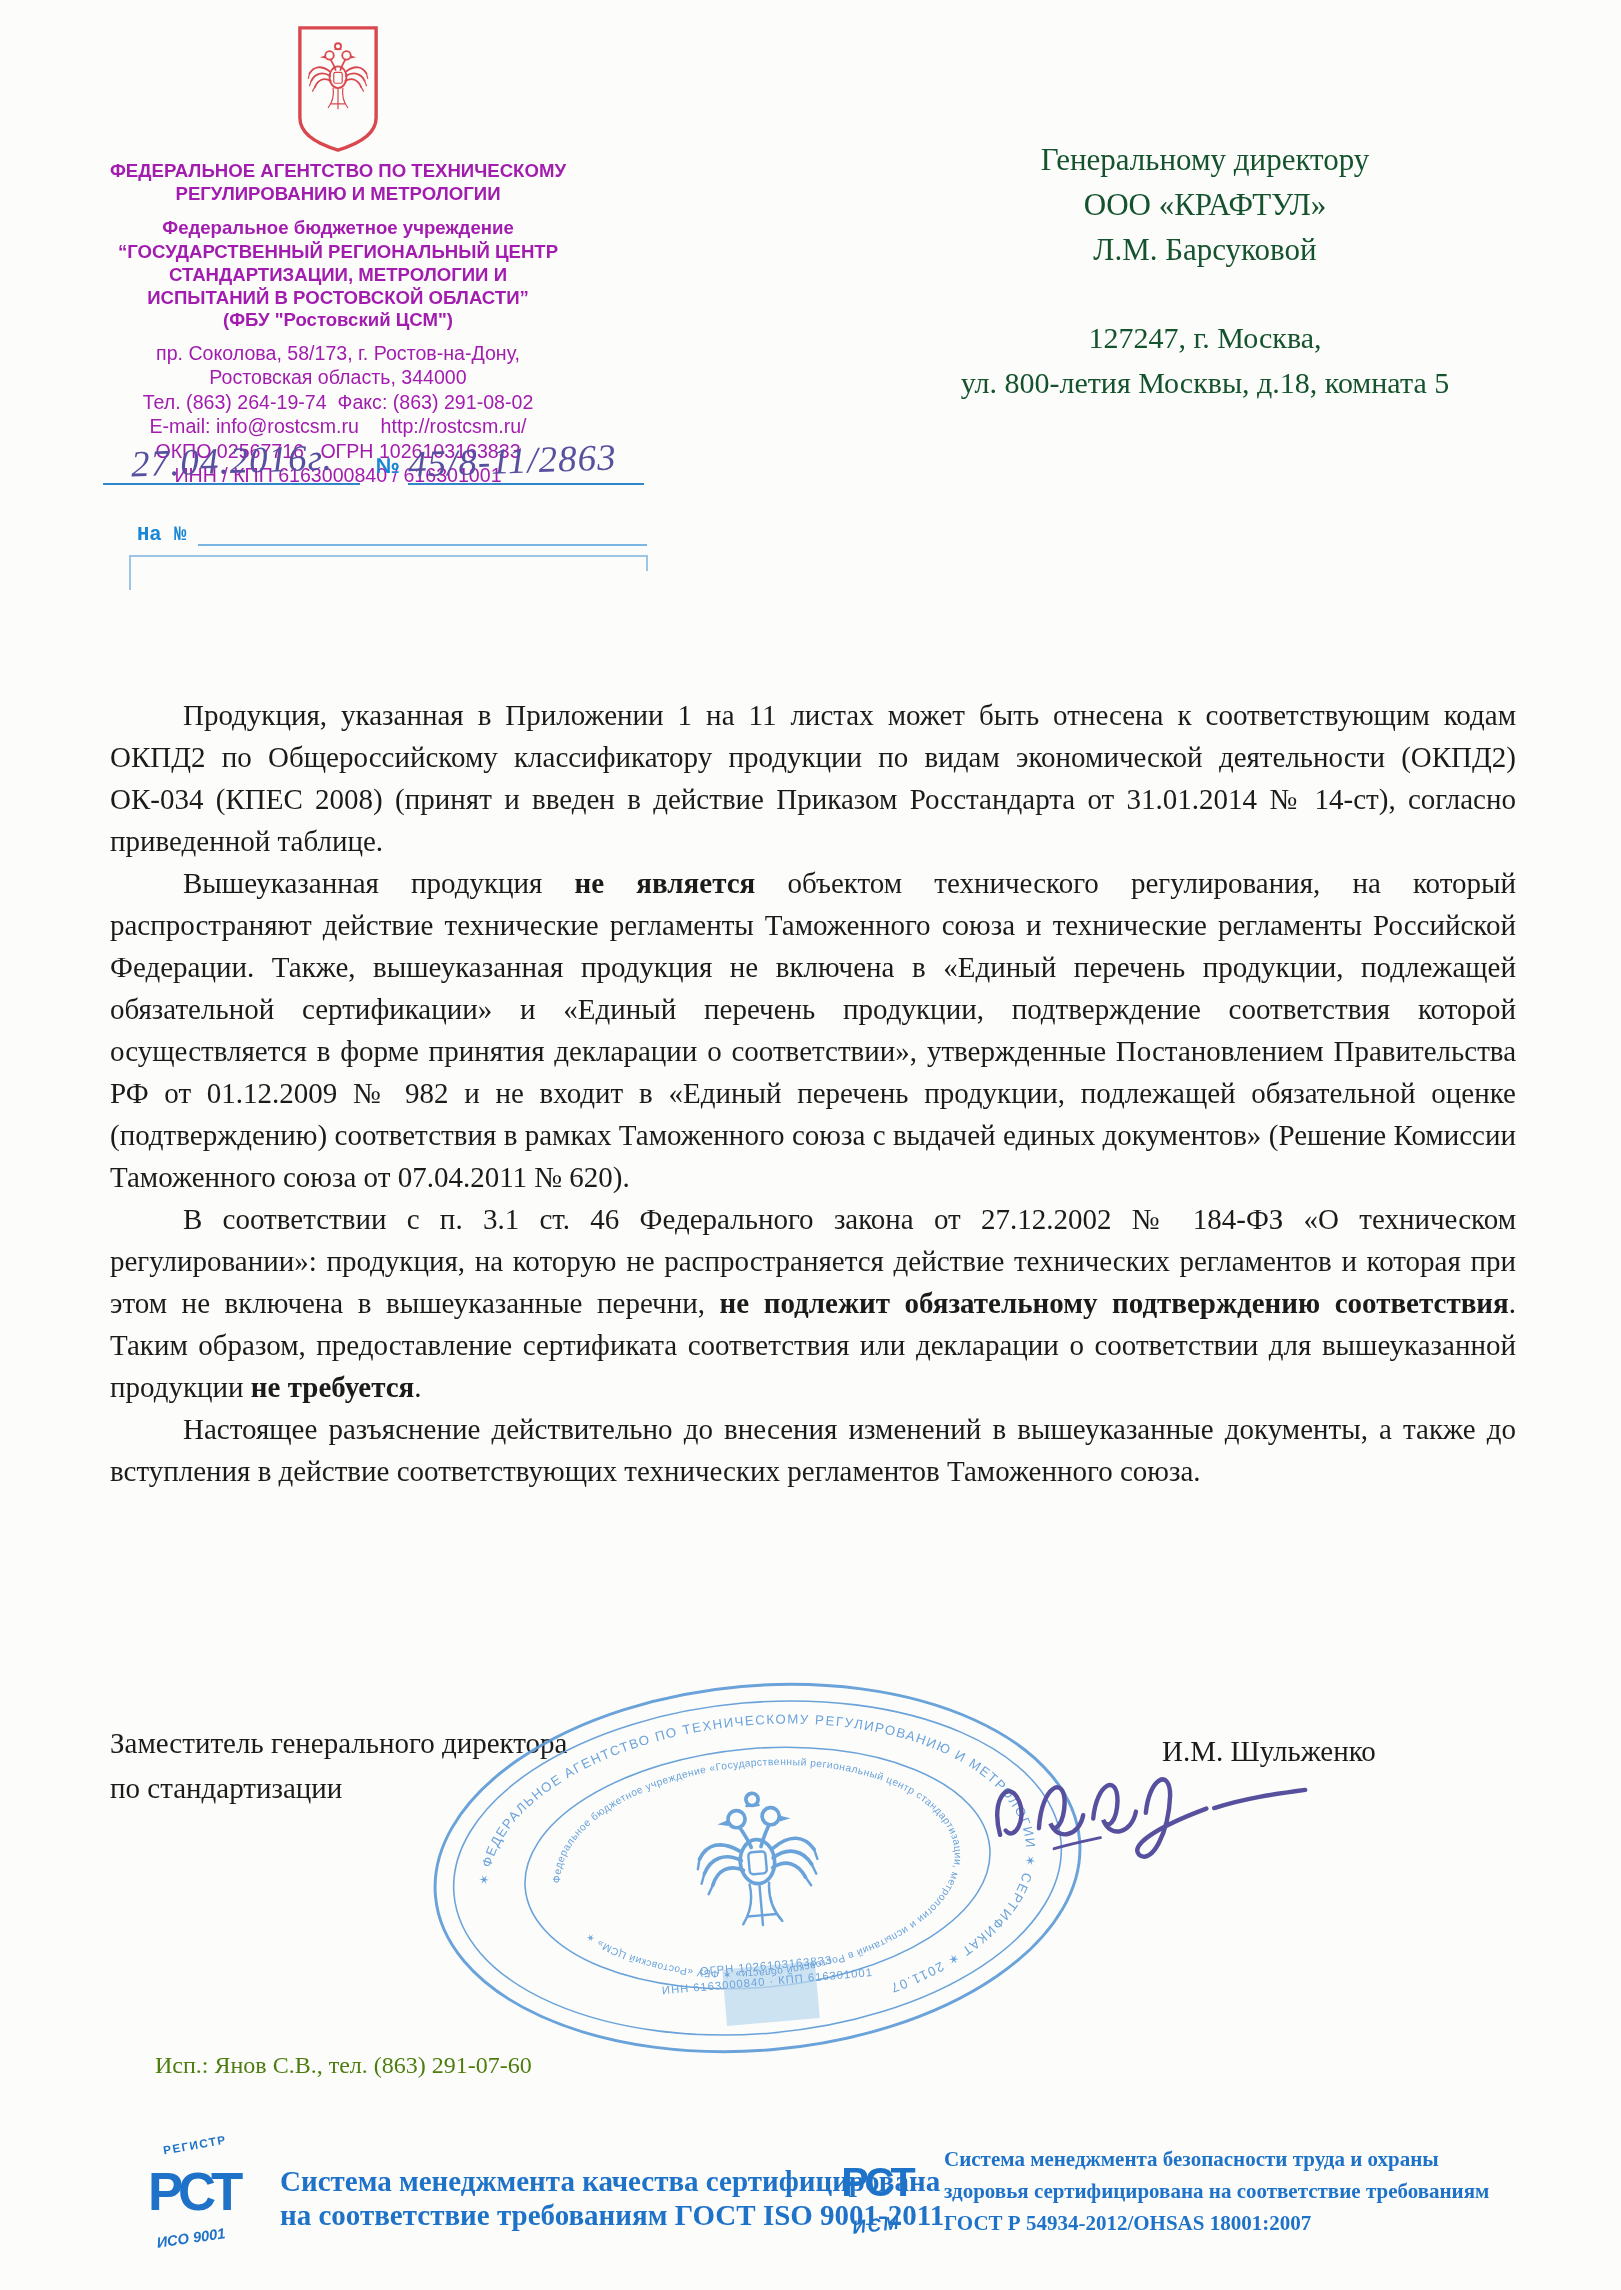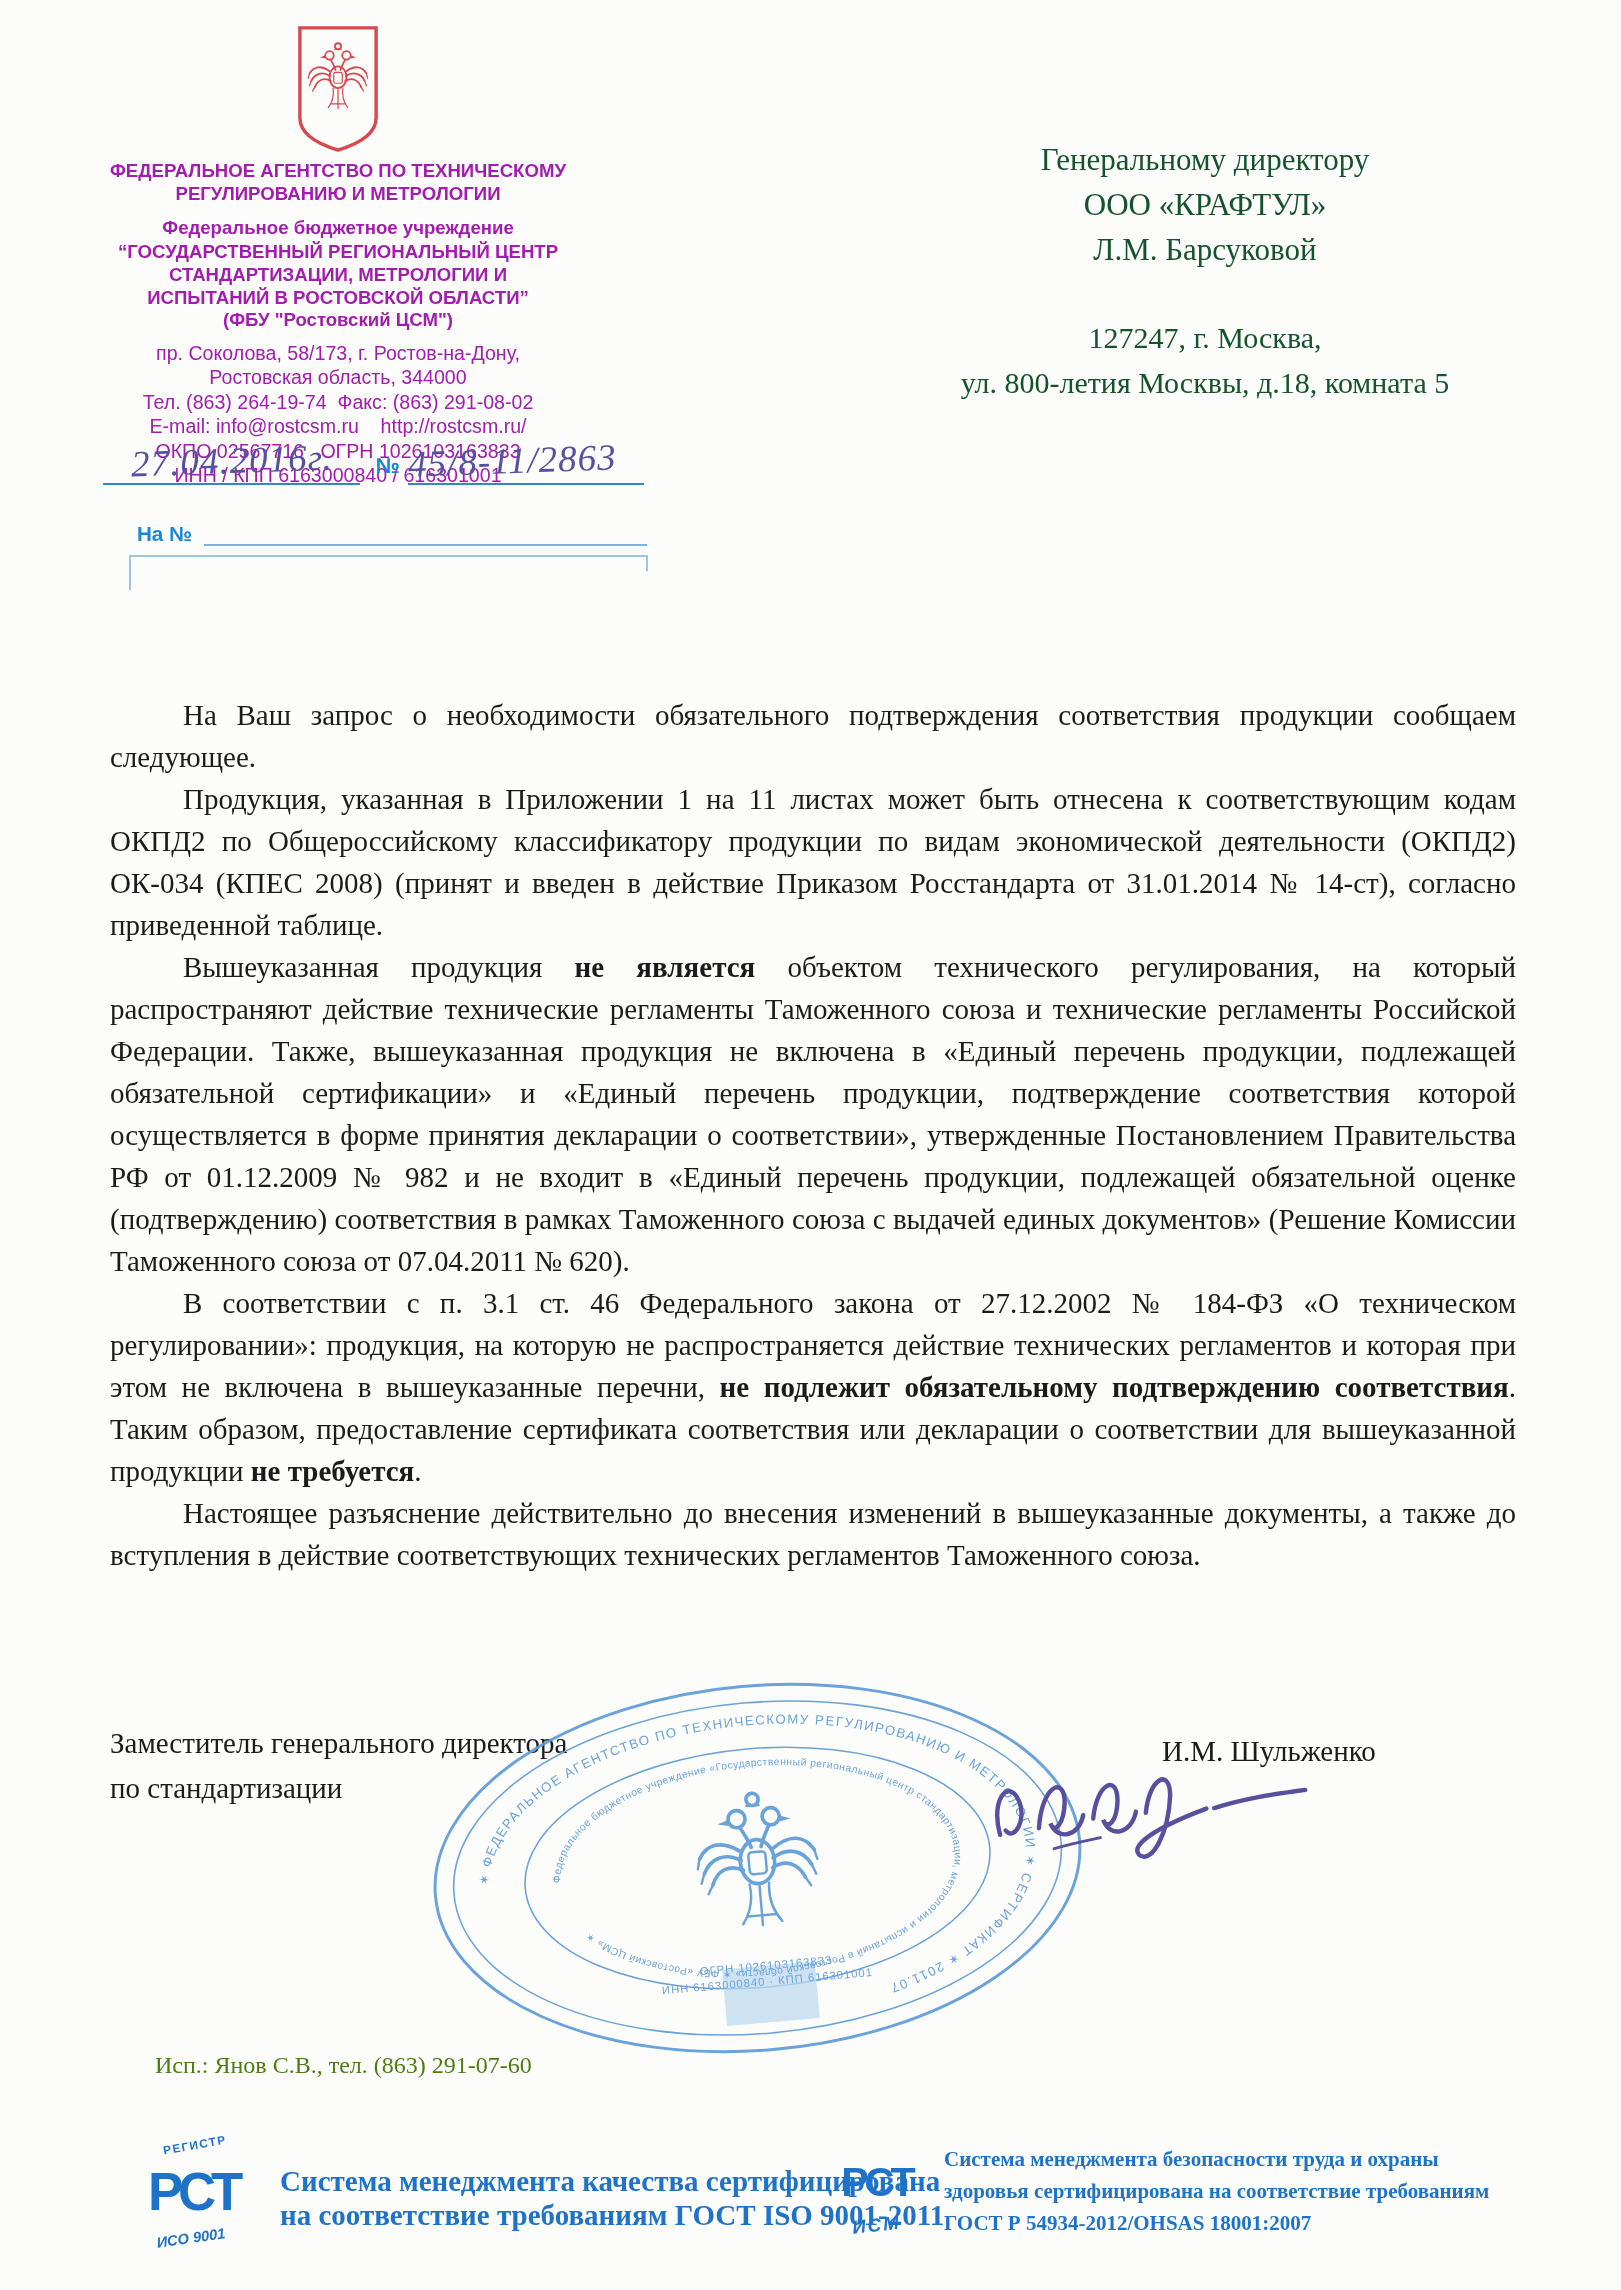--- a/index.html
+++ b/index.html
@@ -36,21 +36,21 @@
   .date-box { width:257px; border-bottom:2.9px solid #2f86c9; text-align:center; padding-bottom:1px; }
   .num-label {
     color:#1a86d6; font-family:"Liberation Sans", sans-serif; font-weight:bold;
     font-size:21.6px; margin:0 7.8px 5.9px 15.7px;
   }
   .num-box { flex:1; border-bottom:2.9px solid #2f86c9; text-align:left; padding-bottom:1px; }
   .na-row {
     position:absolute; left:137px; top:518px; width:510px;
     display:flex; align-items:flex-end;
   }
-  .na-label { color:#1a86d6; font-family:Liberation Sans, sans-serif; font-weight:bold; font-size:20.6px; margin-right:11.8px; }
+  .na-label { color:#1a86d6; font-family:Liberation Mono, monospace; font-weight:bold; font-size:20.6px; margin-right:11.8px; }
   .na-line { flex:1; border-bottom:2.5px solid #79b5e2; height:25.5px; }
   .corner-mark {
     position:absolute; left:129px; top:555px; width:517px; height:33px;
     border-top:2px solid #9dc6e6; border-left:2px solid #9dc6e6;
   }
   .corner-right { position:absolute; right:0; top:-2px; width:2px; height:15.7px; background:#9dc6e6; }
 
   
   .recipient {
     position:absolute; left:867px; top:137px; width:676px;
@@ -172,21 +172,20 @@
     <div>Генеральному директору</div>
     <div>ООО «КРАФТУЛ»</div>
     <div>Л.М. Барсуковой</div>
     <div class="recipient-address">
       <div>127247, г. Москва,</div>
       <div>ул. 800-летия Москвы, д.18, комната 5</div>
     </div>
   </div>
 
   <div class="letter-body">
-    <p><span>На Ваш запрос о необходимости обязательного подтверждения соответствия продукции сообщаем следующее.</span></p>
     <p><span>Продукция, указанная в Приложении 1 на 11 листах может быть отнесена к соответствующим кодам ОКПД2 по Общероссийскому классификатору продукции по видам экономической деятельности (ОКПД2) ОК-034 (КПЕС 2008) (принят и введен в действие Приказом Росстандарта от 31.01.2014 № 14-ст), согласно приведенной таблице.</span></p>
     <p><span>Вышеуказанная продукция </span><b>не является</b><span> объектом технического регулирования, на который распространяют действие технические регламенты Таможенного союза и технические регламенты Российской Федерации. Также, вышеуказанная продукция не включена в «Единый перечень продукции, подлежащей обязательной сертификации» и «Единый перечень продукции, подтверждение соответствия которой осуществляется в форме принятия декларации о соответствии», утвержденные Постановлением Правительства РФ от 01.12.2009 № 982 и не входит в «Единый перечень продукции, подлежащей обязательной оценке (подтверждению) соответствия в рамках Таможенного союза с выдачей единых документов» (Решение Комиссии Таможенного союза от 07.04.2011 № 620).</span></p>
     <p><span>В соответствии с п. 3.1 ст. 46 Федерального закона от 27.12.2002 № 184-ФЗ «О техническом регулировании»: продукция, на которую не распространяется действие технических регламентов и которая при этом не включена в вышеуказанные перечни, </span><b>не подлежит обязательному подтверждению соответствия</b><span>. Таким образом, предоставление сертификата соответствия или декларации о соответствии для вышеуказанной продукции </span><b>не требуется</b><span>.</span></p>
     <p><span>Настоящее разъяснение действительно до внесения изменений в вышеуказанные документы, а также до вступления в действие соответствующих технических регламентов Таможенного союза.</span></p>
   </div>
 
   <div class="sig-title">
     <div>Заместитель генерального директора</div>
     <div>по стандартизации</div>
   </div>

